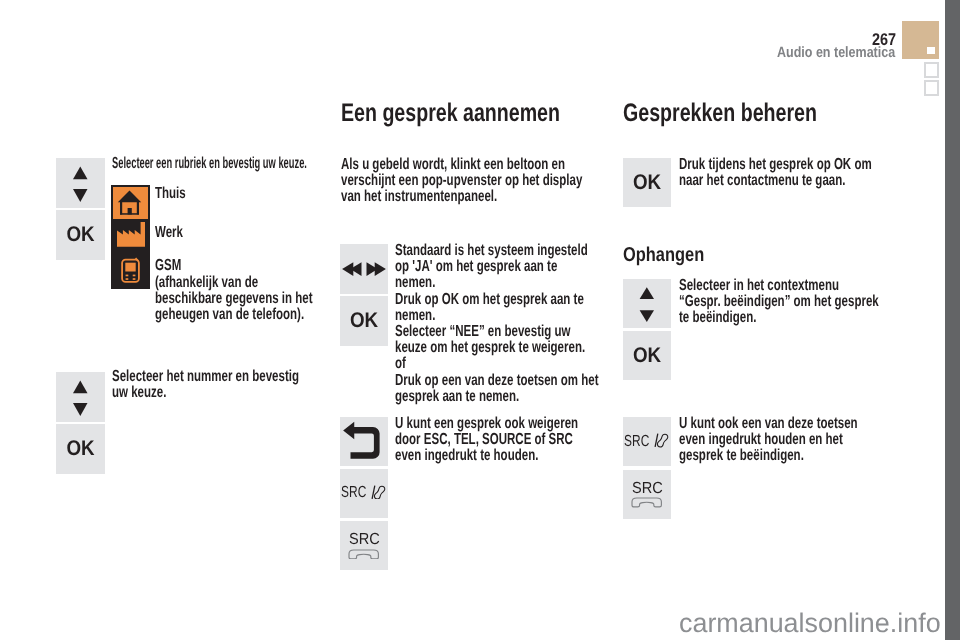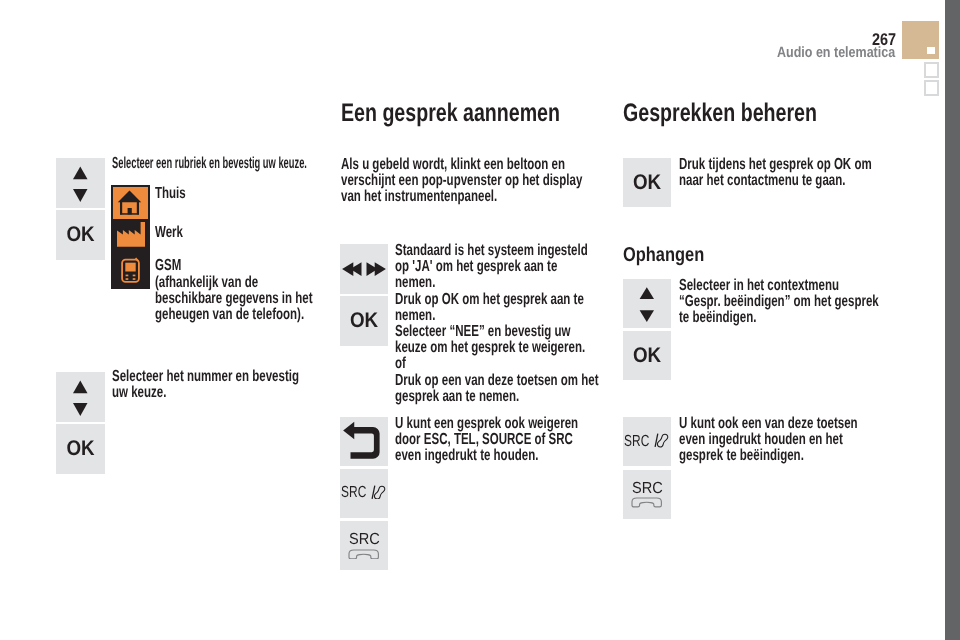--- a/index.html
+++ b/index.html
@@ -180,14 +180,15 @@
     </div>
   </div>
   <div class="key" style="left:623px;top:469.5px;width:48px;height:49px;">
     <div class="srctxt2" style="left:9.2px;top:13.2px;">SRC</div>
     <svg width="31.4" height="10.6" viewBox="0 0 314 106" style="left:8.4px;top:27.5px;">
       <path d="M10 48 C10 22 34 10 58 10 L256 10 C280 10 304 22 304 48 L304 82 C304 93 296 99 286 99 L246 99 C236 99 228 93 228 82 L228 73 C228 64 214 58 196 56 C180 54 168 53 157 53 C146 53 134 54 118 56 C100 58 86 64 86 73 L86 82 C86 93 78 99 68 99 L28 99 C18 99 10 93 10 82 Z" fill="none" stroke="#818386" stroke-width="11.5" stroke-linejoin="round"></path>
     </svg>
   </div>
   <p class="body" style="position:absolute;left:679px;top:416px;width:280px;">U kunt ook een van deze toetsen even ingedrukt houden en het gesprek te beëindigen.</p>
 
+  <div class="wm">carmanualsonline.info</div>
 </div>
 <div class="edgebar"></div>
 
 </body></html>

